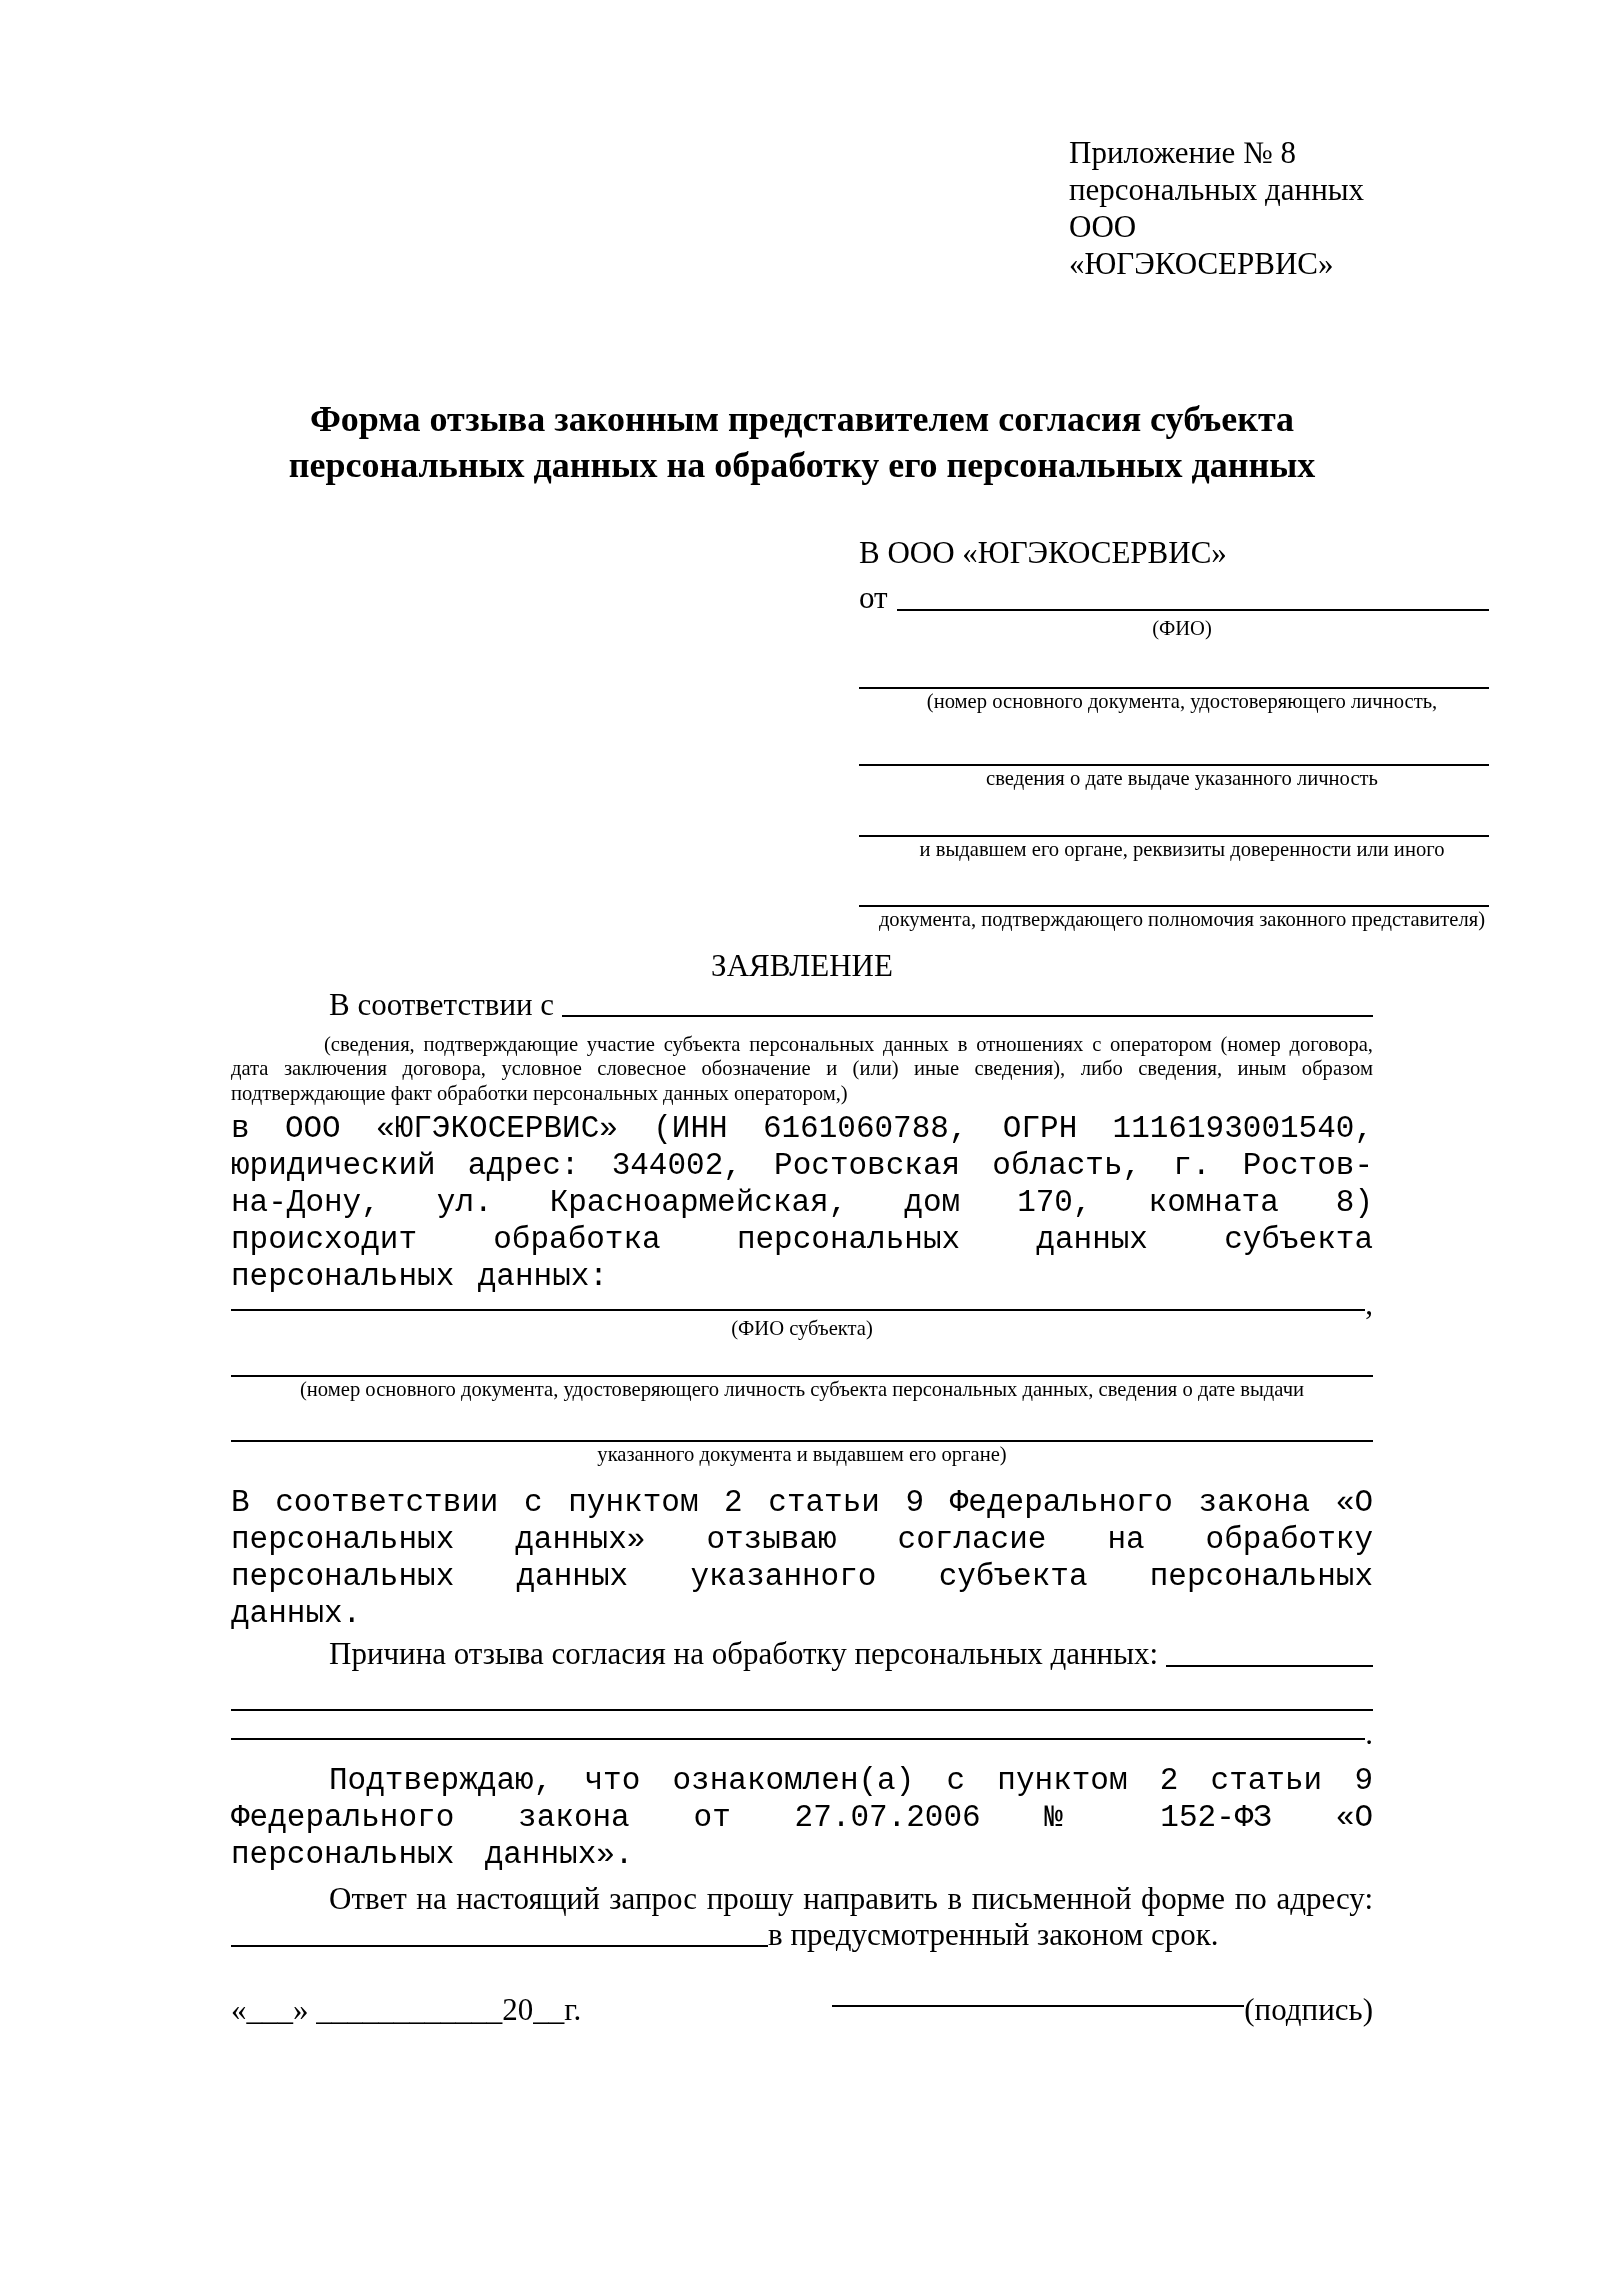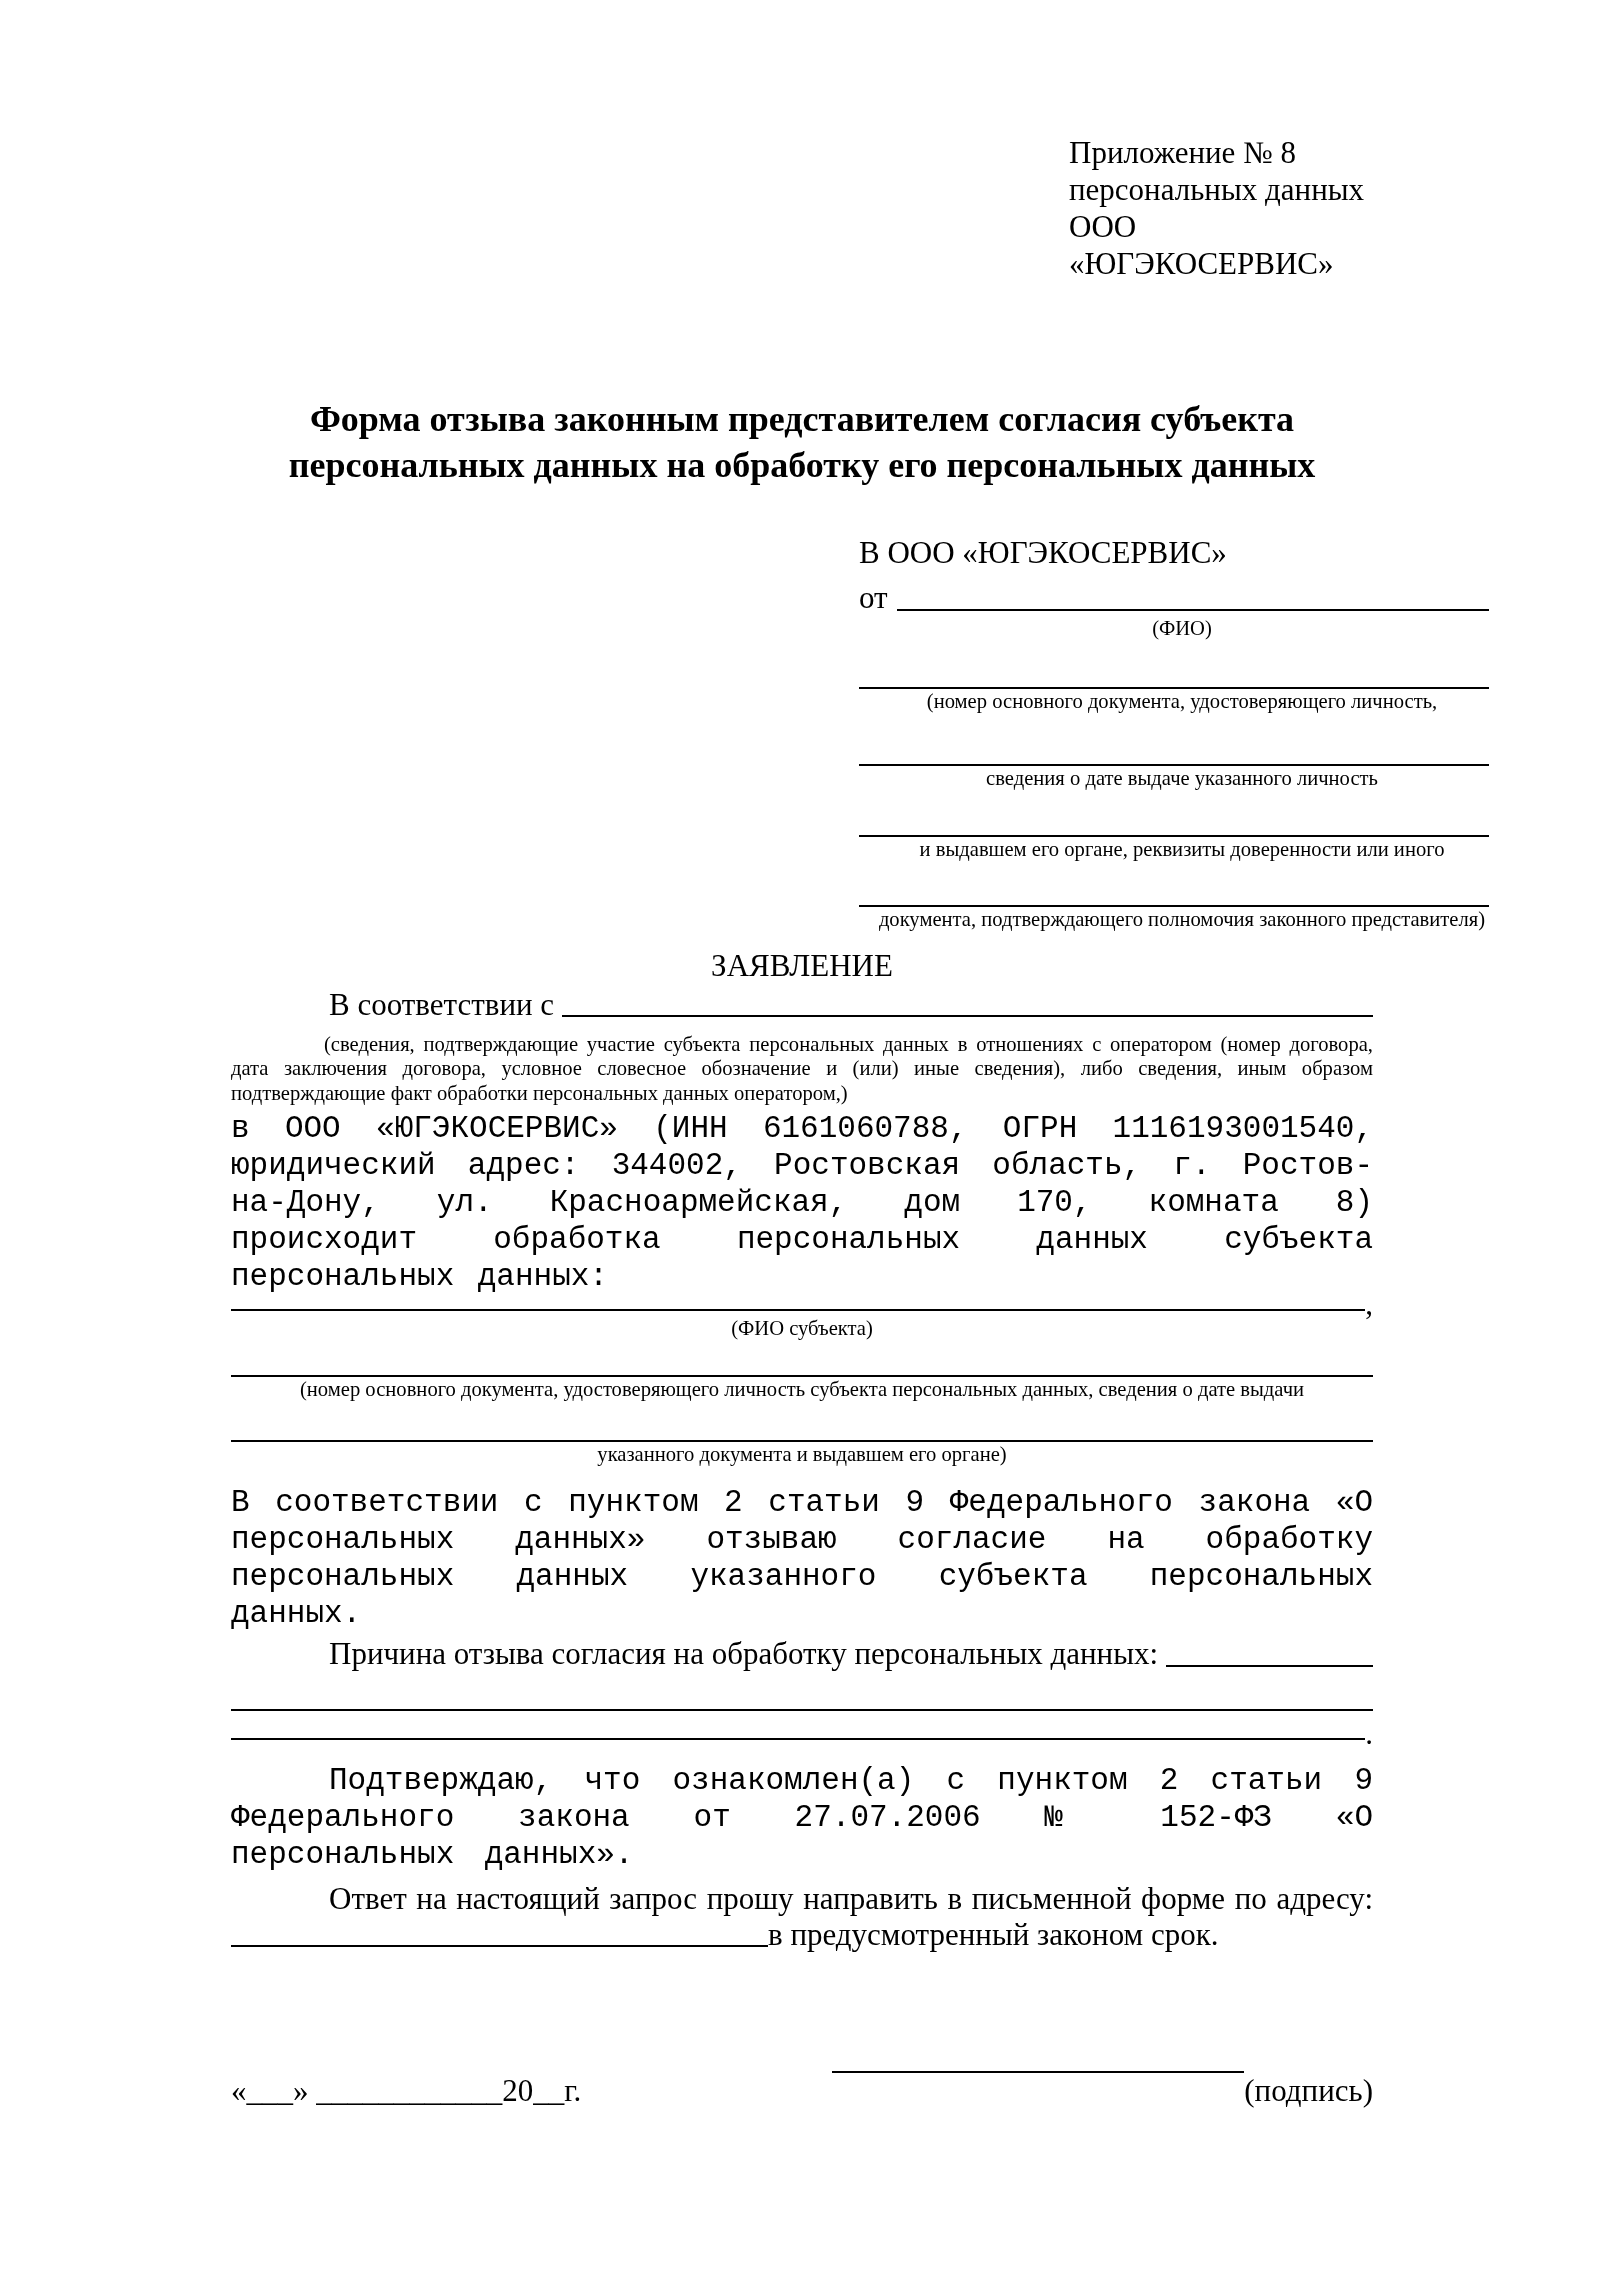--- a/index.html
+++ b/index.html
@@ -46,23 +46,23 @@
   .ul-row { height:37px; border-bottom:2.9px solid #000; }
   .dot-row { display:flex; align-items:flex-end; height:34px; }
   .dot-row .dl { width:1219px; border-bottom:2.9px solid #000; margin-bottom:4.9px; }
   .confirm { margin-top:16.7px; text-indent:98px; word-spacing:11.8px; }
   .reply1 { margin-top:6.9px; text-indent:98px; line-height:37px; text-align:justify; text-align-last:justify; }
   .reply2-row { display:flex; align-items:flex-end; height:35px; }
   .reply2-row .rl { width:537px; border-bottom:2.9px solid #000; margin-bottom:4.9px; }
   .reply2-row .txt { line-height:35px; }
 
   
-  .footer-row { margin-top:119px; display:flex; justify-content:space-between; align-items:flex-end; height:39px; }
+  .footer-row { margin-top:38px; display:flex; justify-content:space-between; align-items:flex-end; height:39px; }
   .footer-row .date { line-height:39px; white-space:nowrap; }
-  .sig { display:flex; align-items:flex-start; }
+  .sig { display:flex; align-items:center; }
   .sig .sl { width:412px; border-bottom:2.9px solid #000; margin-bottom:5.9px; }
   .sig .sc { line-height:39px; white-space:nowrap; }
 </style>
 </head>
 <body>
 
 <div class="page">
   <div class="content">
 
     <div class="header-note">

